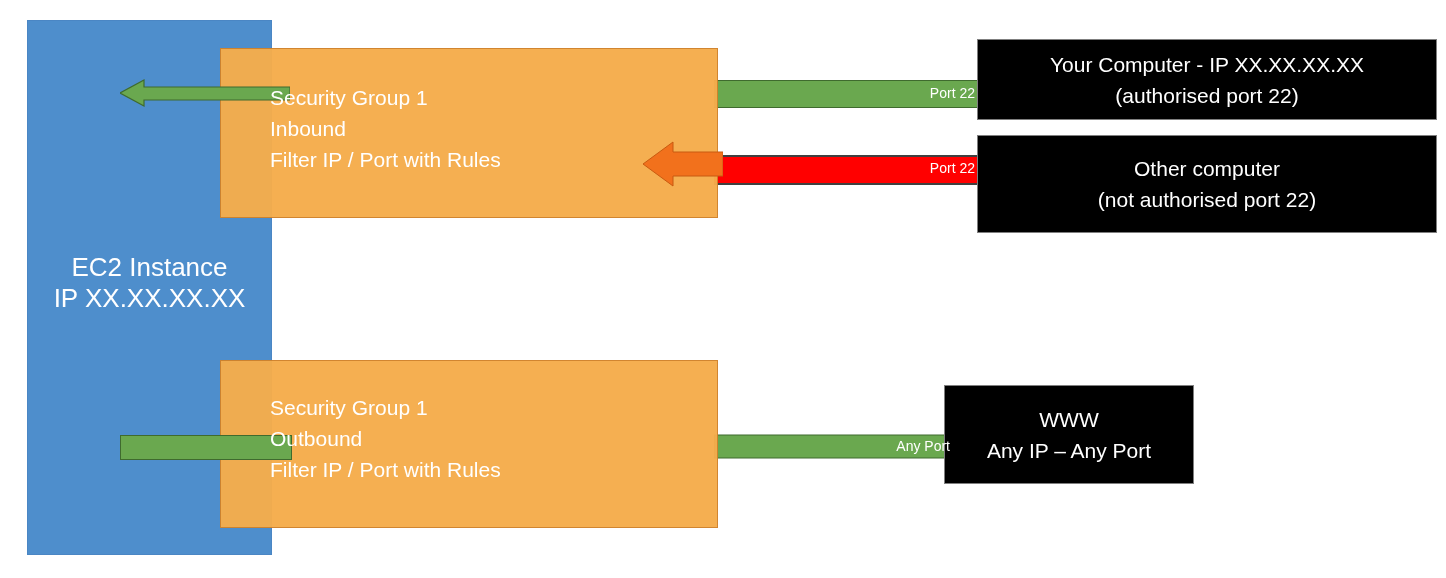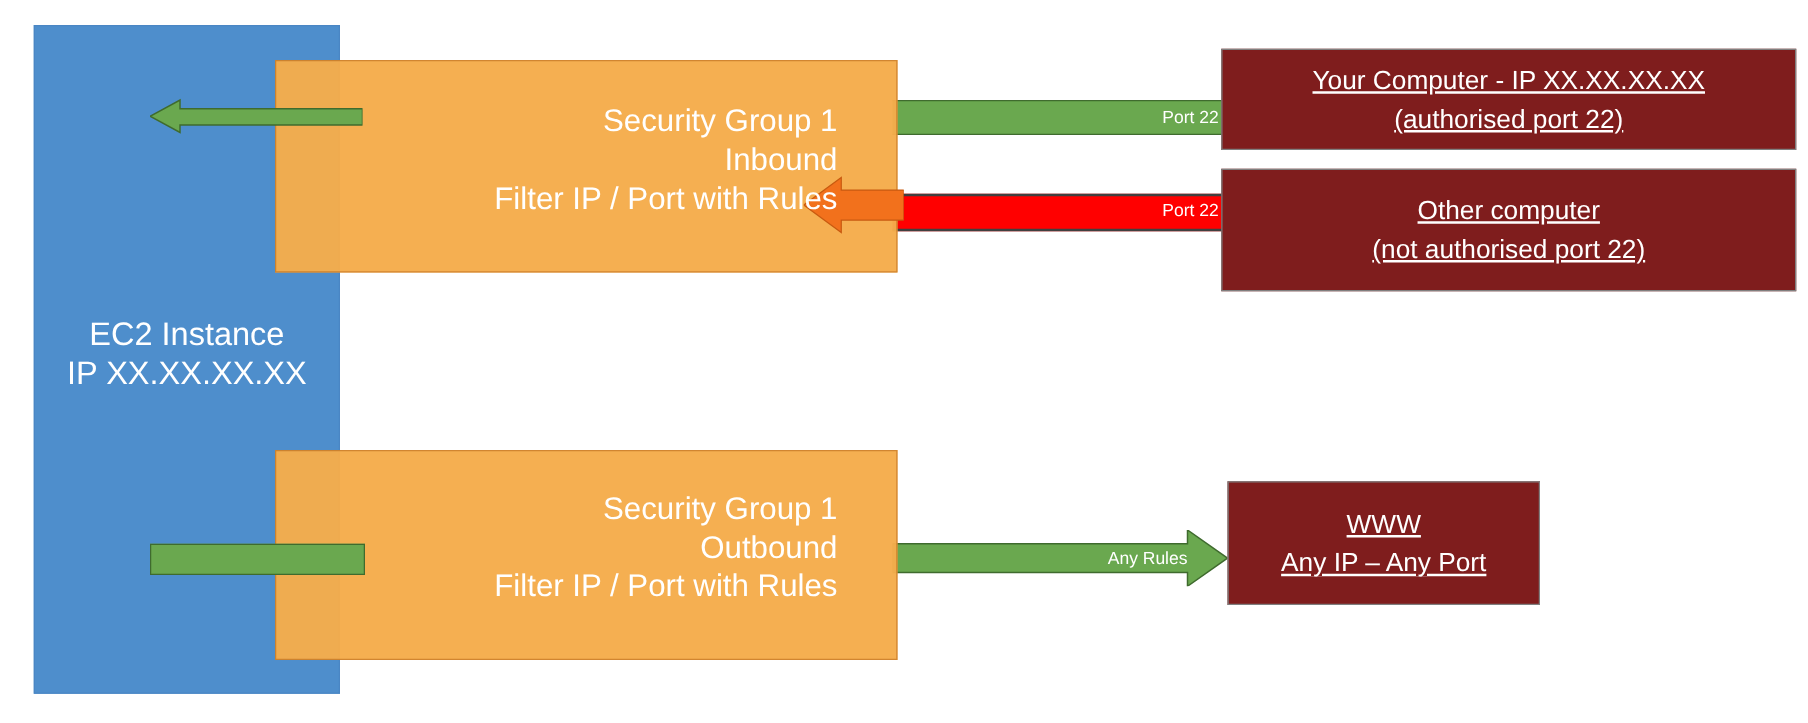--- a/index.html
+++ b/index.html
@@ -46,23 +46,23 @@
     box-sizing: border-box;
     opacity: 0.97;
     z-index: 4;
   }
   .sg-inbound  { left: 220px; top: 48px;  width: 498px; height: 170px; }
   .sg-outbound { left: 220px; top: 360px; width: 498px; height: 168px; }
 
   .sg-text {
     z-index: 7;
     color: #ffffff;
-    font-size: 25px;
+    font-size: 21px;
     line-height: 31px;
-    text-align: right;
+    text-align: left;
     white-space: pre-line;
     pointer-events: none;
   }
   .sg-text-in  { left: 270px; top: 82px;  width: 400px; }
   .sg-text-out { left: 270px; top: 392px; width: 400px; }
 
   
   .arrow-in-green {
     left: 120px; top: 78px;
     width: 170px; height: 30px;
@@ -119,37 +119,36 @@
   }
   
   .arrow-out-green {
     left: 714px; top: 424px;
     width: 268px; height: 45px;
     z-index: 3;
   }
 
   
   .gray-box {
-    background: #7f1d1d;
+    background: #000000;
     border: 1px solid #7F7F7F;
     box-sizing: border-box;
     color: #ffffff;
     font-size: 21px;
     line-height: 31px;
     text-align: center;
     white-space: pre-line;
     display: flex;
     align-items: center;
     justify-content: center;
     z-index: 6;
-    text-decoration: underline;
   }
   .gray-your-computer { left: 977px; top: 39px;  width: 460px; height: 81px; }
   .gray-other-computer{ left: 977px; top: 135px; width: 460px; height: 98px; }
-  .gray-www           { left: 982px; top: 385px; width: 250px; height: 99px; }
+  .gray-www           { left: 944px; top: 385px; width: 250px; height: 99px; }
 </style>
 </head>
 <body>
 
 <div id="canvas">
 
   <div class="abs ec2-box"></div>
 
   <div class="abs arrow-in-green">
     <svg width="170" height="30" viewBox="0 0 170 30">
@@ -183,21 +182,21 @@
 Filter IP / Port with Rules</div>
   <div class="abs sg-text sg-text-out">Security Group 1
 Outbound
 Filter IP / Port with Rules</div>
 
   <div class="abs ec2-label">EC2 Instance
 IP XX.XX.XX.XX</div>
 
   <div class="abs rail-label label-port22-green">Port 22</div>
   <div class="abs rail-label label-port22-red">Port 22</div>
-  <div class="abs rail-label label-anyport">Any Rules</div>
+  <div class="abs rail-label label-anyport">Any Port</div>
 
   <div class="abs gray-box gray-your-computer">Your Computer - IP XX.XX.XX.XX
 (authorised port 22)</div>
   <div class="abs gray-box gray-other-computer">Other computer
 (not authorised port 22)</div>
   <div class="abs gray-box gray-www">WWW
 Any IP – Any Port</div>
 
 </div>
 

